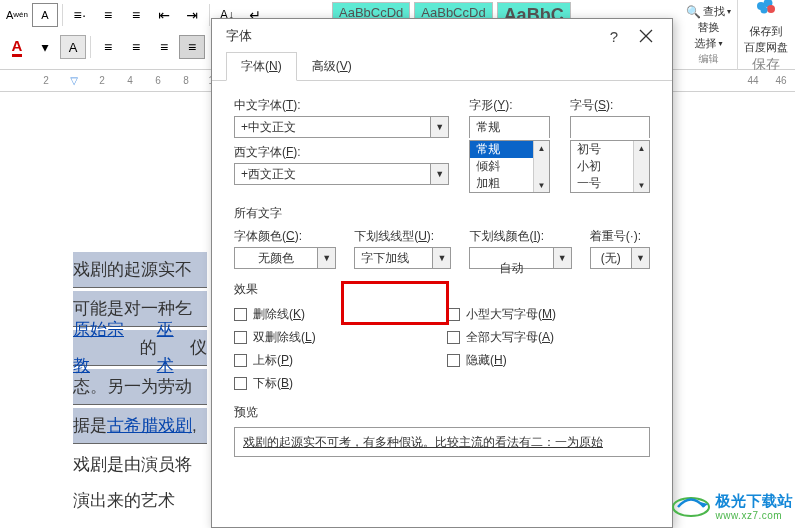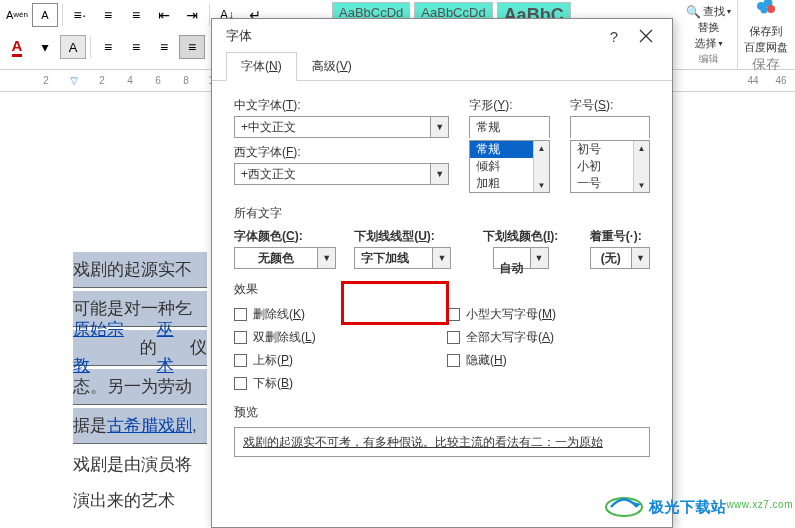--- a/index.html
+++ b/index.html
@@ -51,39 +51,39 @@
 .cbox-text { flex: 1; padding: 0 6px; font-size: 12px; white-space: nowrap; overflow: hidden; }
 .cbox-arrow { width: 18px; height: 100%; border-left: 1px solid #999; display: flex; align-items: center; justify-content: center; font-size: 9px; background: #f0f0f0; }
 .listbox { border: 1px solid #999; background: #fff; font-size: 12px; overflow: hidden; position: relative; }
 .listbox-item { padding: 1px 6px; height: 17px; line-height: 15px; }
 .listbox-item.sel { background: #0a64c8; color: #fff; }
 .listbox-scroll { position: absolute; right: 0; top: 0; bottom: 0; width: 16px; background: #f0f0f0; display: flex; flex-direction: column; border-left: 1px solid #ccc; }
 .listbox-scroll .sarrow { height: 14px; display: flex; align-items: center; justify-content: center; font-size: 8px; }
 
 .section-title { margin: 12px 0 6px 0; font-size: 12px; }
 
-.all-text-row { display: flex; gap: 18px; font-weight: bold; }
+.all-text-row { display: flex; gap: 18px; }
 .all-text-col { display: flex; flex-direction: column; gap: 2px; }
 
 
 .red-box { border: 3px solid #e00000; position: absolute; left: 341px; top: 281px; width: 108px; height: 44px; z-index: 200; pointer-events: none; }
 
 
 .effects-row { display: flex; gap: 10px; margin-top: 8px; }
 .effects-col { display: flex; flex-direction: column; gap: 6px; flex: 1; }
 .chk { display: flex; align-items: center; gap: 6px; font-size: 12px; }
 .chk-box { width: 13px; height: 13px; border: 1px solid #666; background: #fff; }
 
 
 .preview-box { border: 1px solid #999; height: 30px; margin-top: 4px; display: flex; align-items: center; padding: 0 8px; font-size: 12px; color: #333; background: #fff; white-space: nowrap; overflow: hidden; }
 
 
 .watermark { position: absolute; right: 2px; bottom: 2px; z-index: 300; display: flex; align-items: center; gap: 4px; }
 .watermark-icon { width: 42px; height: 38px; }
-.watermark-text { display: flex; flex-direction: row; line-height: 1.1; }
+.watermark-text { display: flex; flex-direction: column; line-height: 1.1; }
 .wm1 { font-size: 15px; color: #1488d8; font-weight: bold; letter-spacing: 0.5px; }
 .wm2 { font-size: 10px; color: #4cb64c; letter-spacing: 0.5px; }
 </style>
 </head>
 <body>
 
 <div class="ribbon">
   <div class="ribbon-row" style="height:30px;">
     <div class="rbtn" style="font-size:11px;line-height:10px;">A<sup style="font-size:8px;">wén</sup></div>
     <div class="rbtn" style="border:1px solid #888;font-size:11px;">A</div>
@@ -268,21 +268,21 @@
           <div class="cbox-arrow">▼</div>
         </div>
       </div>
       <div class="all-text-col" style="width:100px;">
         <div class="field-label"><span>下划线线型(<span class="ul">U</span>):</span></div>
         <div class="cbox">
           <div class="cbox-text">字下加线</div>
           <div class="cbox-arrow">▼</div>
         </div>
       </div>
-      <div class="all-text-col" style="width:105px;align-items:center;">
+      <div class="all-text-col" style="width:105px;">
         <div class="field-label"><span>下划线颜色(<span class="ul">I</span>):</span></div>
         <div class="cbox">
           <div class="cbox-text" style="text-align:center;margin-top:20px;">自动</div>
           <div class="cbox-arrow">▼</div>
         </div>
       </div>
       <div class="all-text-col" style="width:62px;justify-content:flex-end;">
         <div class="field-label"><span>着重号(·):</span></div>
         <div class="cbox">
           <div class="cbox-text" style="text-align:center;">(无)</div>

